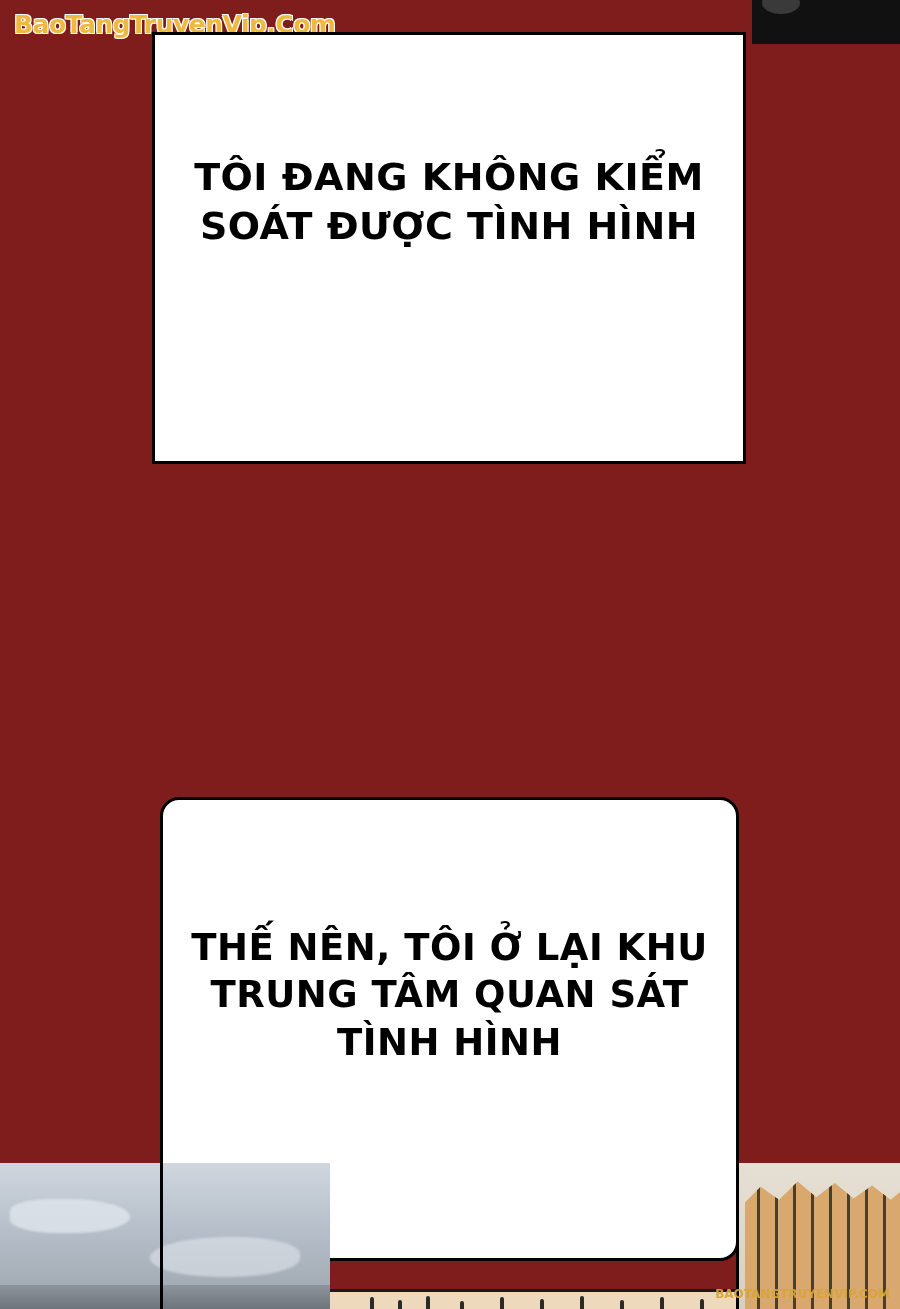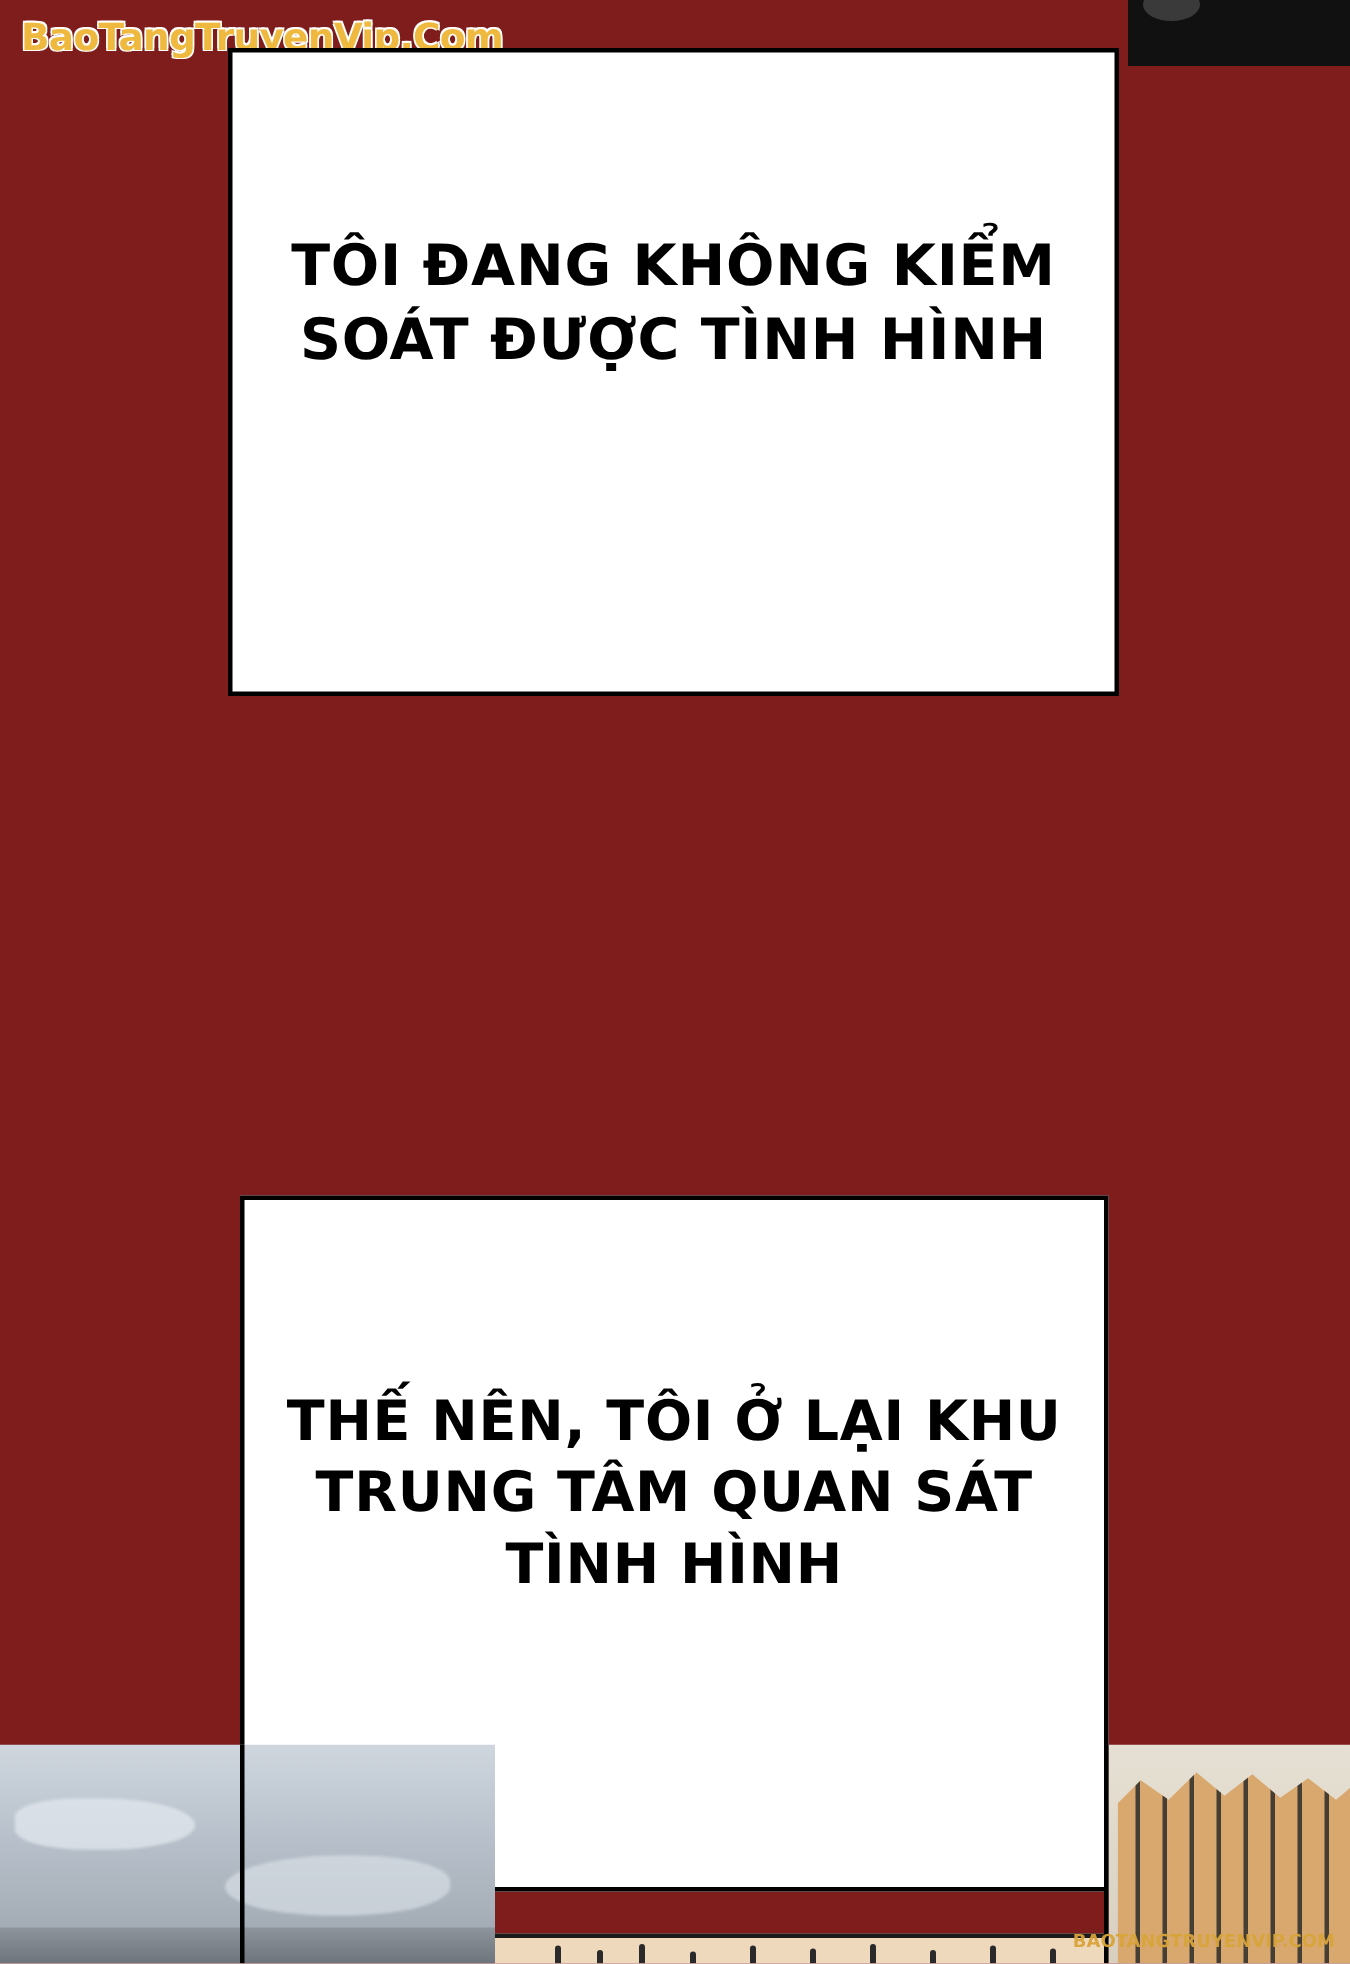--- a/index.html
+++ b/index.html
@@ -102,20 +102,21 @@
     margin-top: 118px;
     font-size: 38px;
   }
 
   #panel-2 {
     left: 160px;
     top: 797px;
     width: 579px;
     height: 464px;
     align-items: flex-start;
+    border-radius: 19px;
   }
   #panel-2 .panel-text {
     margin-top: 124px;
     font-size: 37px;
   }
 
   
   .bottom-art {
     position: absolute;
     left: 0;

